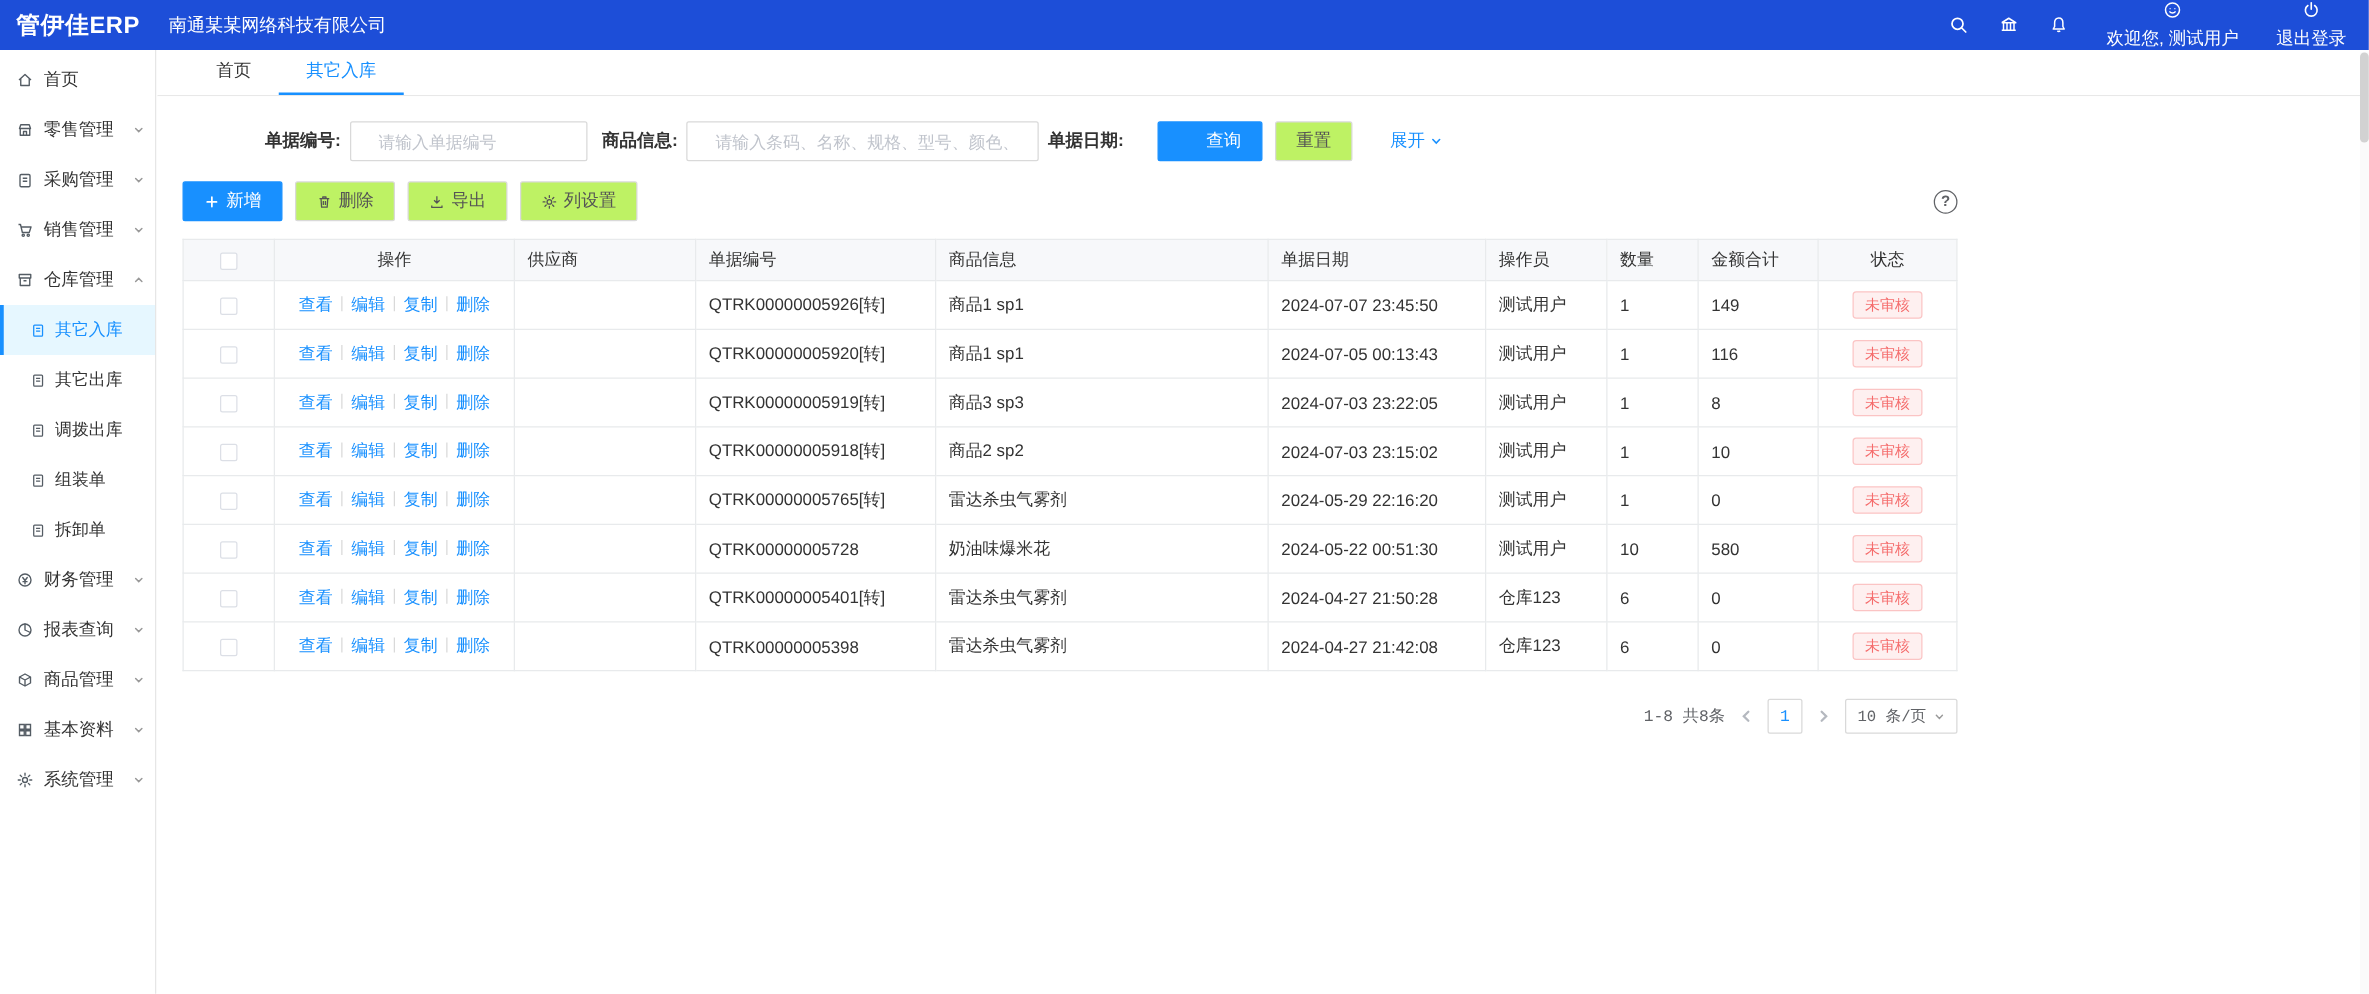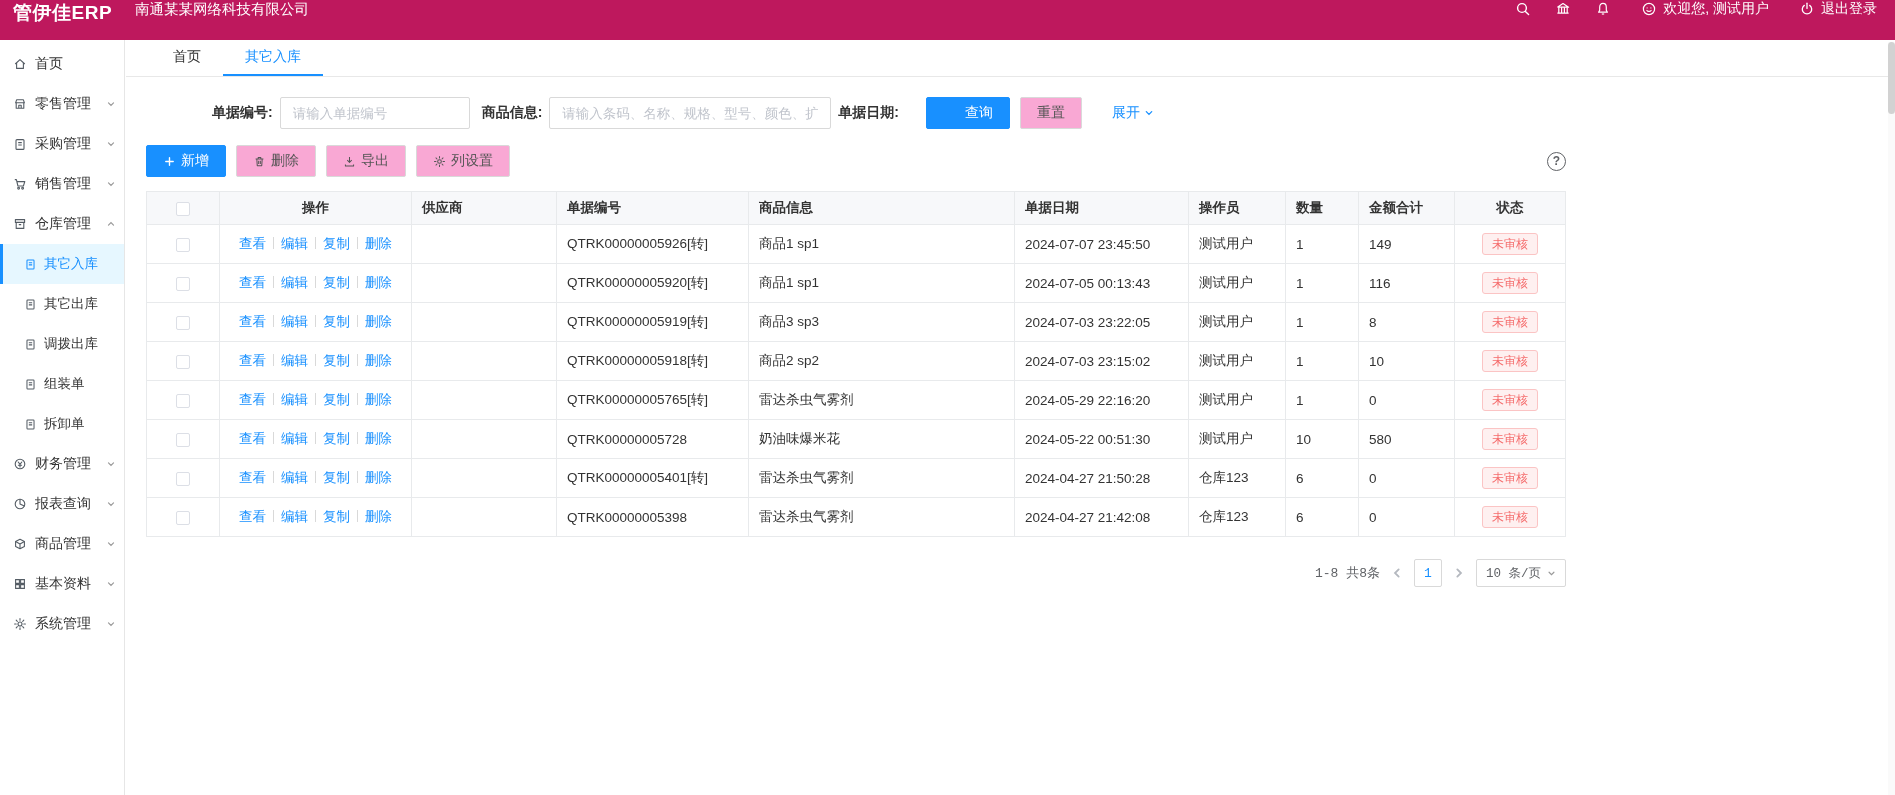--- a/index.html
+++ b/index.html
@@ -1,27 +1,27 @@
 <!DOCTYPE html>
 <html><head>
 <meta charset="utf-8">
 <style>
   * { margin:0; padding:0; box-sizing:border-box; }
   html,body { width:1895px; height:795px; background:#fff; overflow:hidden;
     font-family:"Liberation Sans","DejaVu Sans",sans-serif; font-size:14px; color:#333; }
   svg { display:block; }
 
   
-  .topbar { position:absolute; top:0; left:0; right:0; height:40px; background:#be185d;
-    display:flex; align-items:flex-start; color:#fff; z-index:10; }
+  .topbar { position:absolute; top:0; left:0; right:0; height:40px; background:#1d4ed8;
+    display:flex; align-items:center; color:#fff; z-index:10; }
   .logo { width:125px; padding-left:13px; font-size:19px; font-weight:bold; letter-spacing:.5px; }
   .company { margin-left:10px; font-size:14.5px; }
   .topbar-right { margin-left:auto; display:flex; align-items:center; padding-right:18px; }
   .hicon { width:16px; height:16px; margin-left:24px; cursor:pointer; color:#fff; }
-  .welcome, .logout { display:flex; align-items:center; gap:6px; margin-left:30px; cursor:pointer; font-size:14px; }
+  .welcome, .logout { display:flex; align-items:center; gap:6px; margin-left:30px; cursor:pointer; font-size:14px;flex-direction:column; }
 
   
   .sidebar { position:absolute; top:40px; left:0; bottom:0; width:125px; background:#fff;
     border-right:1px solid #e6e6e6; padding-top:4px; }
   .menu-item { height:40px; display:flex; align-items:center; gap:8px; padding:0 8px 0 13px;
     cursor:pointer; color:#333; }
   .menu-item .micon { width:14px; height:14px; color:#545c64; flex:none; }
   .menu-item .chev { margin-left:auto; width:10px; height:10px; color:#999; }
   .chev.up svg { transform:rotate(180deg); }
   .submenu-item { height:40px; display:flex; align-items:center; gap:7px; padding-left:21px;
@@ -39,48 +39,48 @@
 
   
   .content { position:absolute; top:77px; left:126px; right:0; bottom:0; background:#fff; }
   .inner { width:1420px; margin-left:20px; }
 
   
   .filter-row { display:flex; align-items:center; margin:20px 0 0 66px; }
   .flabel { font-weight:600; color:#333; margin-right:7px; white-space:nowrap; }
   .g  { margin-left:12px; }
   .g2 { margin-left:7px; }
-  .finput { height:32px; border:1px solid #d9d9d9; border-radius:2px; padding:0 12px;
+  .finput { height:32px; border:1px solid #d9d9d9; border-radius:2px; padding:0 22px;
     font-size:13.5px; color:#333; outline:none; font-family:inherit; }
   .finput::placeholder { color:#c0c4cc; }
   .w190 { width:190px; } .w280 { width:282px; }
   .date-range { width:258px; height:32px; border:1px solid #d9d9d9; border-radius:2px;
     display:flex; align-items:center; justify-content:space-evenly; font-size:13.5px; color:#333; cursor:pointer; }
   .dsep { color:#999; }
-  .btn { height:32px; padding:0 16px; background:#f9a8d4; border:1px solid #d9d9d9; border-radius:2px;
+  .btn { height:32px; padding:0 16px; background:#bef264; border:1px solid #d9d9d9; border-radius:2px;
     font-size:14px; color:#555; display:inline-flex; align-items:center; gap:5px; cursor:pointer;
     font-family:inherit; white-space:nowrap; }
   .btn-primary { background:#1890ff; border-color:#1890ff; color:#fff; }
   .btn-search { margin-left:20px;padding-left:38px; } .btn-reset { margin-left:10px; }
   .bicon { width:13px; height:13px; color:currentColor; }
   .expand-link { margin-left:30px; color:#1890ff; display:inline-flex; align-items:center; gap:4px;
     cursor:pointer; text-decoration:none; font-size:14px; }
   .expand-link .chevb { width:10px; height:10px; color:#1890ff; }
 
   
   .toolbar-row { display:flex; align-items:center; gap:10px; margin-top:16px; }
   .help { margin-left:auto; width:19px; height:19px; border:1.5px solid #606266; border-radius:50%;
     display:flex; align-items:center; justify-content:center; font-size:12px; font-weight:bold;
     color:#606266; cursor:pointer; }
 
   
   table { margin-top:14px; width:100%; border-collapse:collapse; table-layout:fixed; }
   th, td { border:1px solid #e8eaec; padding:0 10px; font-size:13.5px; color:#333;
     overflow:hidden; white-space:nowrap; text-overflow:ellipsis; }
-  th { background:#f7f8fa; height:33px; font-weight:bold; text-align:left; }
+  th { background:#f7f8fa; height:33px; font-weight:normal; text-align:left; }
   td { height:39px; background:#fff; }
   .c { text-align:center; }
   .checkbox { display:inline-block; width:14px; height:14px; border:1px solid #dcdfe6;
     border-radius:2px; background:#fff; vertical-align:middle; cursor:pointer; }
   .cell-ops { text-align:center; }
   .cell-ops a { color:#1890ff; text-decoration:none; cursor:pointer; }
   .sep { display:inline-block; width:1px; height:12px; background:#d9d9d9; margin:0 7px; vertical-align:-1px; }
   .status-badge { display:inline-block; padding:2px 9px; font-size:12px; color:#f56c6c;
     background:#fef0f0; border:1px solid #fbc4c4; border-radius:3px; line-height:16px; }
 

